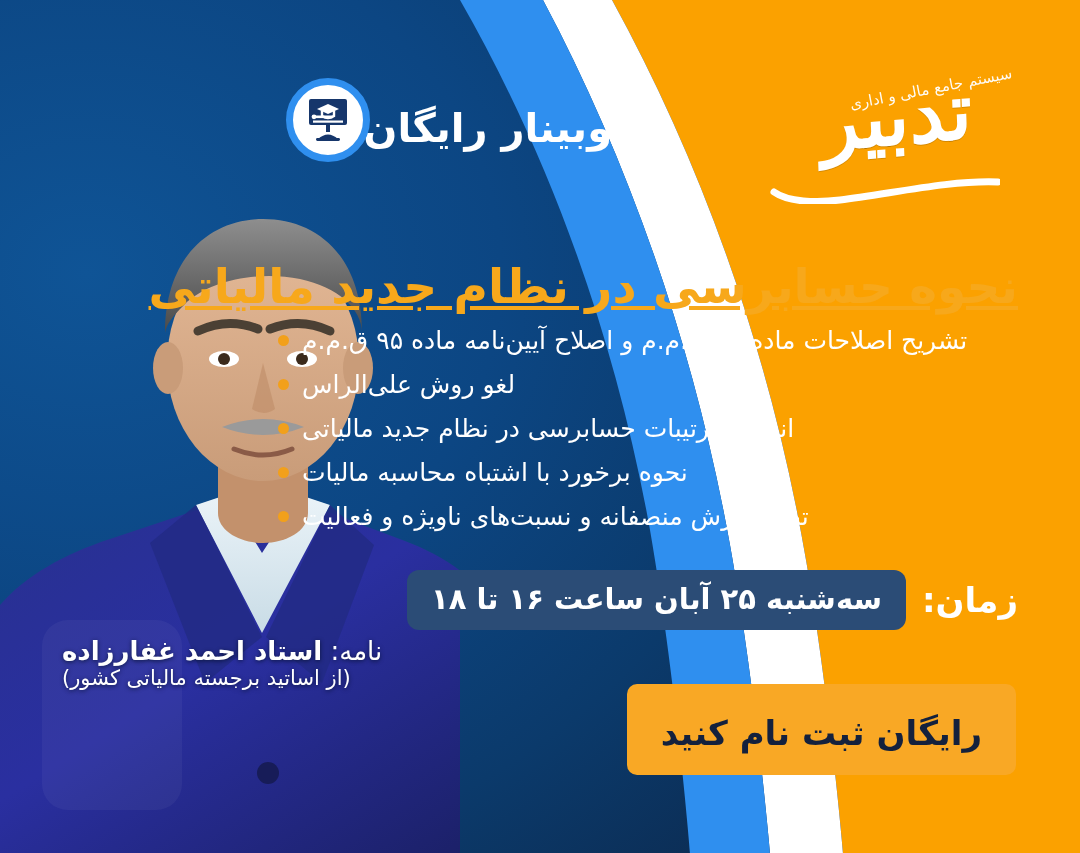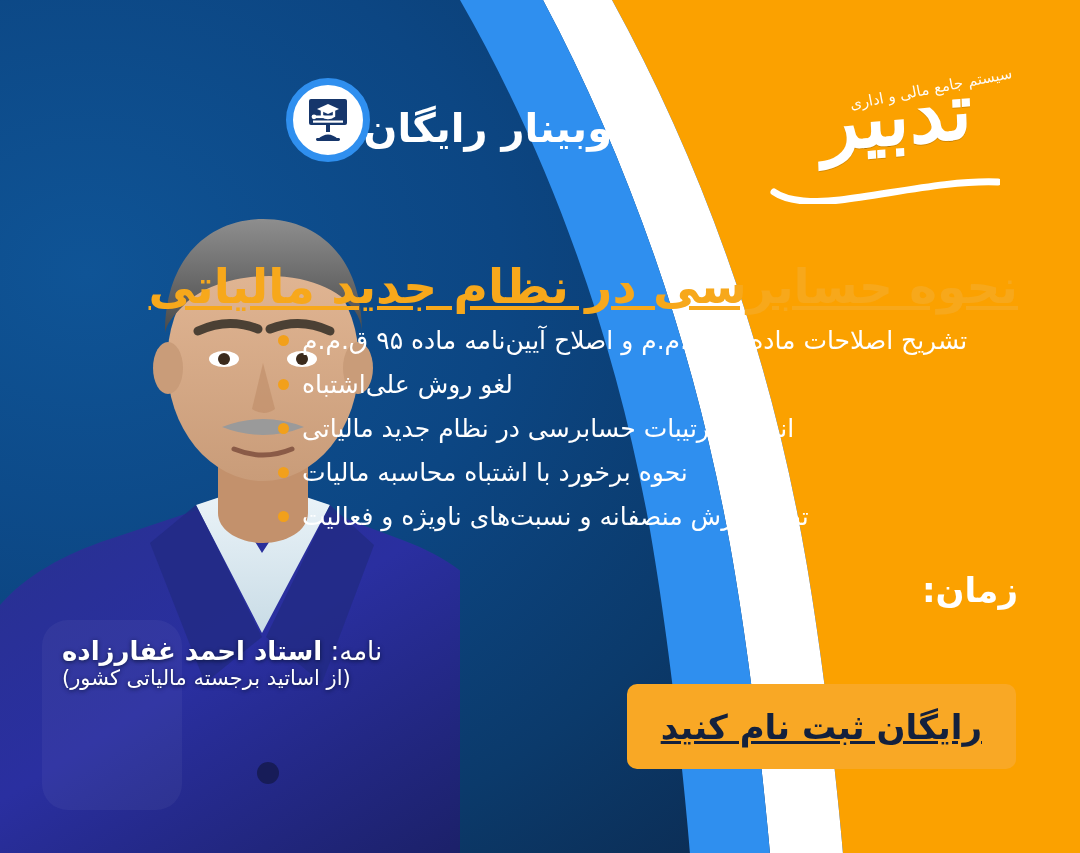--- a/index.html
+++ b/index.html
@@ -171,28 +171,27 @@
 
   
   .cta{
     position:absolute;
     top:684px;
     right:64px;
     background:#F9A825;
     color:#14213D;
     border:none;
     border-radius:10px;
-    padding:23px 34px 22px;
+    padding:29px 34px 22px;
     font-size:34px;
     font-weight:bold;
     cursor:pointer;
     letter-spacing:-0.5px;
     white-space:nowrap;
     font-family:inherit;
-    text-decoration:underline;
   }
 
   
   .photo{
     position:absolute;
     left:0;
     bottom:0;
     width:460px;
     height:640px;
     overflow:hidden;
@@ -335,38 +334,39 @@
 
   <h1 class="title">نحوه حسابرسی در نظام جدید مالیاتی</h1>
 
   <ul class="bullets">
     <li class="bullet">
       <span class="dot"></span>
       <span class="txt">تشریح اصلاحات ماده ۹۷ ق.م.م و اصلاح آیین‌نامه ماده ۹۵ ق.م.م</span>
     </li>
     <li class="bullet">
       <span class="dot"></span>
-      <span class="txt">لغو روش علی‌اشتباه</span>
+      <span class="txt">لغو روش علی‌الراس</span>
     </li>
     <li class="bullet">
       <span class="dot"></span>
       <span class="txt">انواع و ترتیبات حسابرسی در نظام جدید مالیاتی</span>
     </li>
     <li class="bullet">
       <span class="dot"></span>
       <span class="txt">نحوه برخورد با اشتباه محاسبه مالیات</span>
     </li>
     <li class="bullet">
       <span class="dot"></span>
       <span class="txt">تبیین ارزش منصفانه و نسبت‌های ناویژه و فعالیت</span>
     </li>
   </ul>
 
   <div class="time-row">
     <span class="time-label">زمان:</span>
+    <span class="time-chip">سه‌شنبه ۲۵ آبان ساعت ۱۶ تا ۱۸</span>
   </div>
 
   <button class="cta">رایگان ثبت نام کنید</button>
 
   <div class="speaker">
     <div class="speaker-name">
       <span>نامه:</span>
       <b>استاد احمد غفارزاده</b>
     </div>
     <div class="speaker-sub">(از اساتید برجسته مالیاتی کشور)</div>

